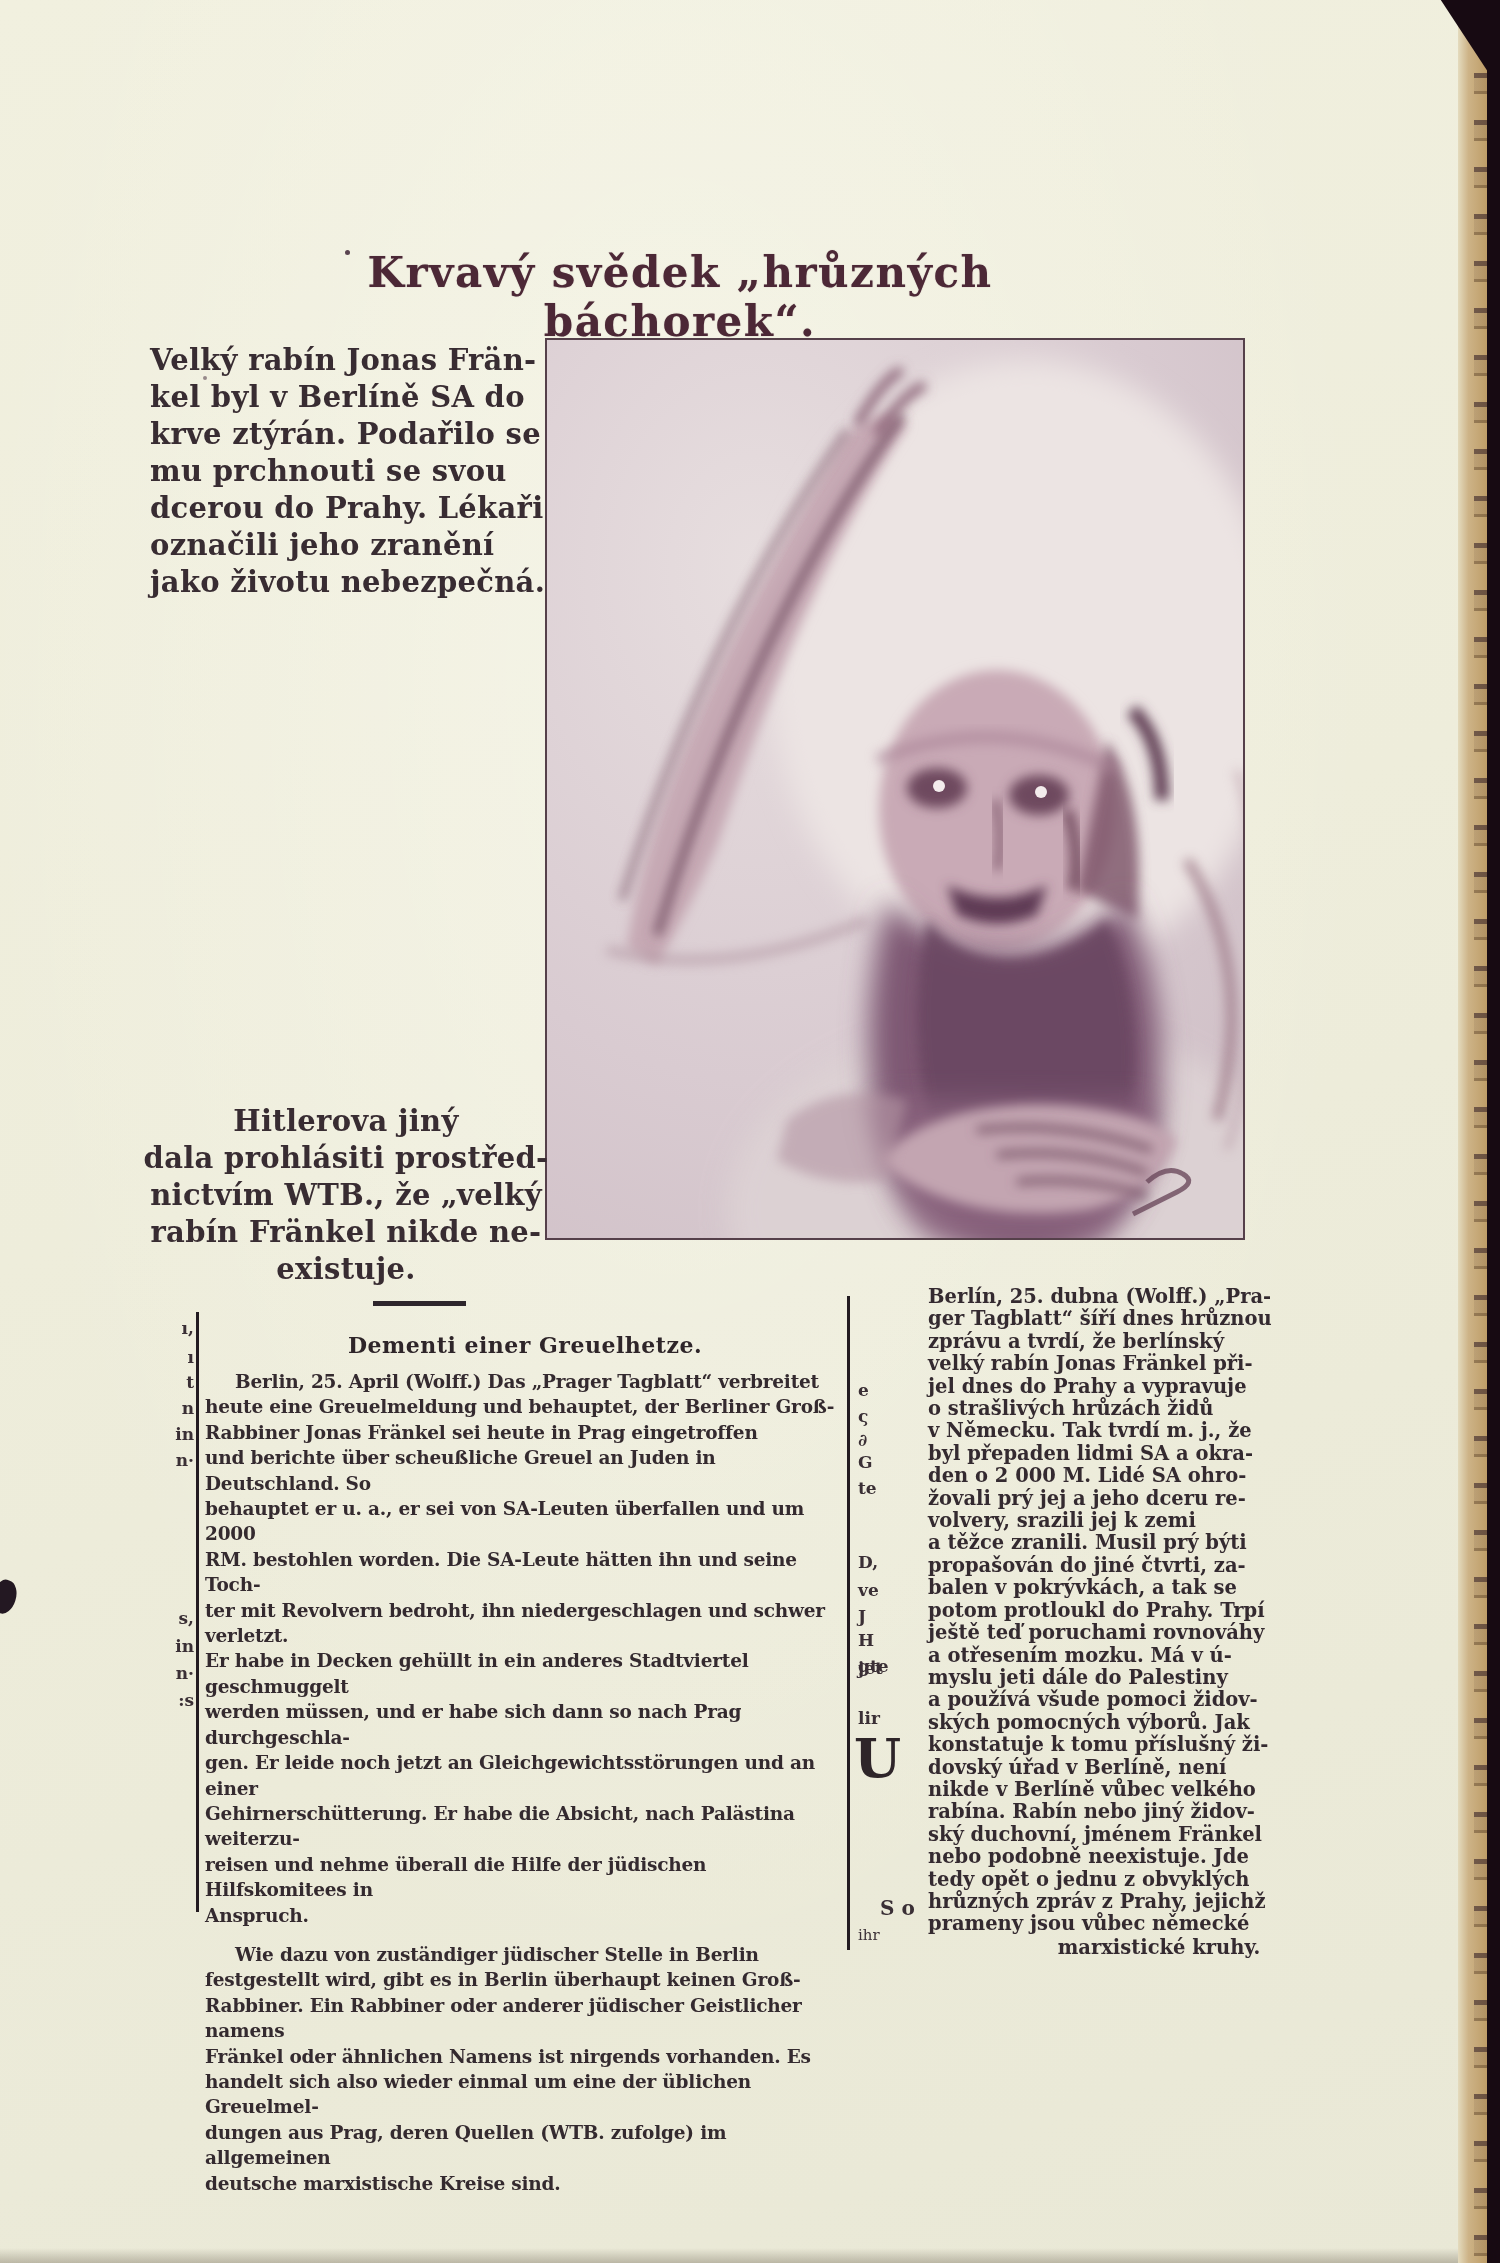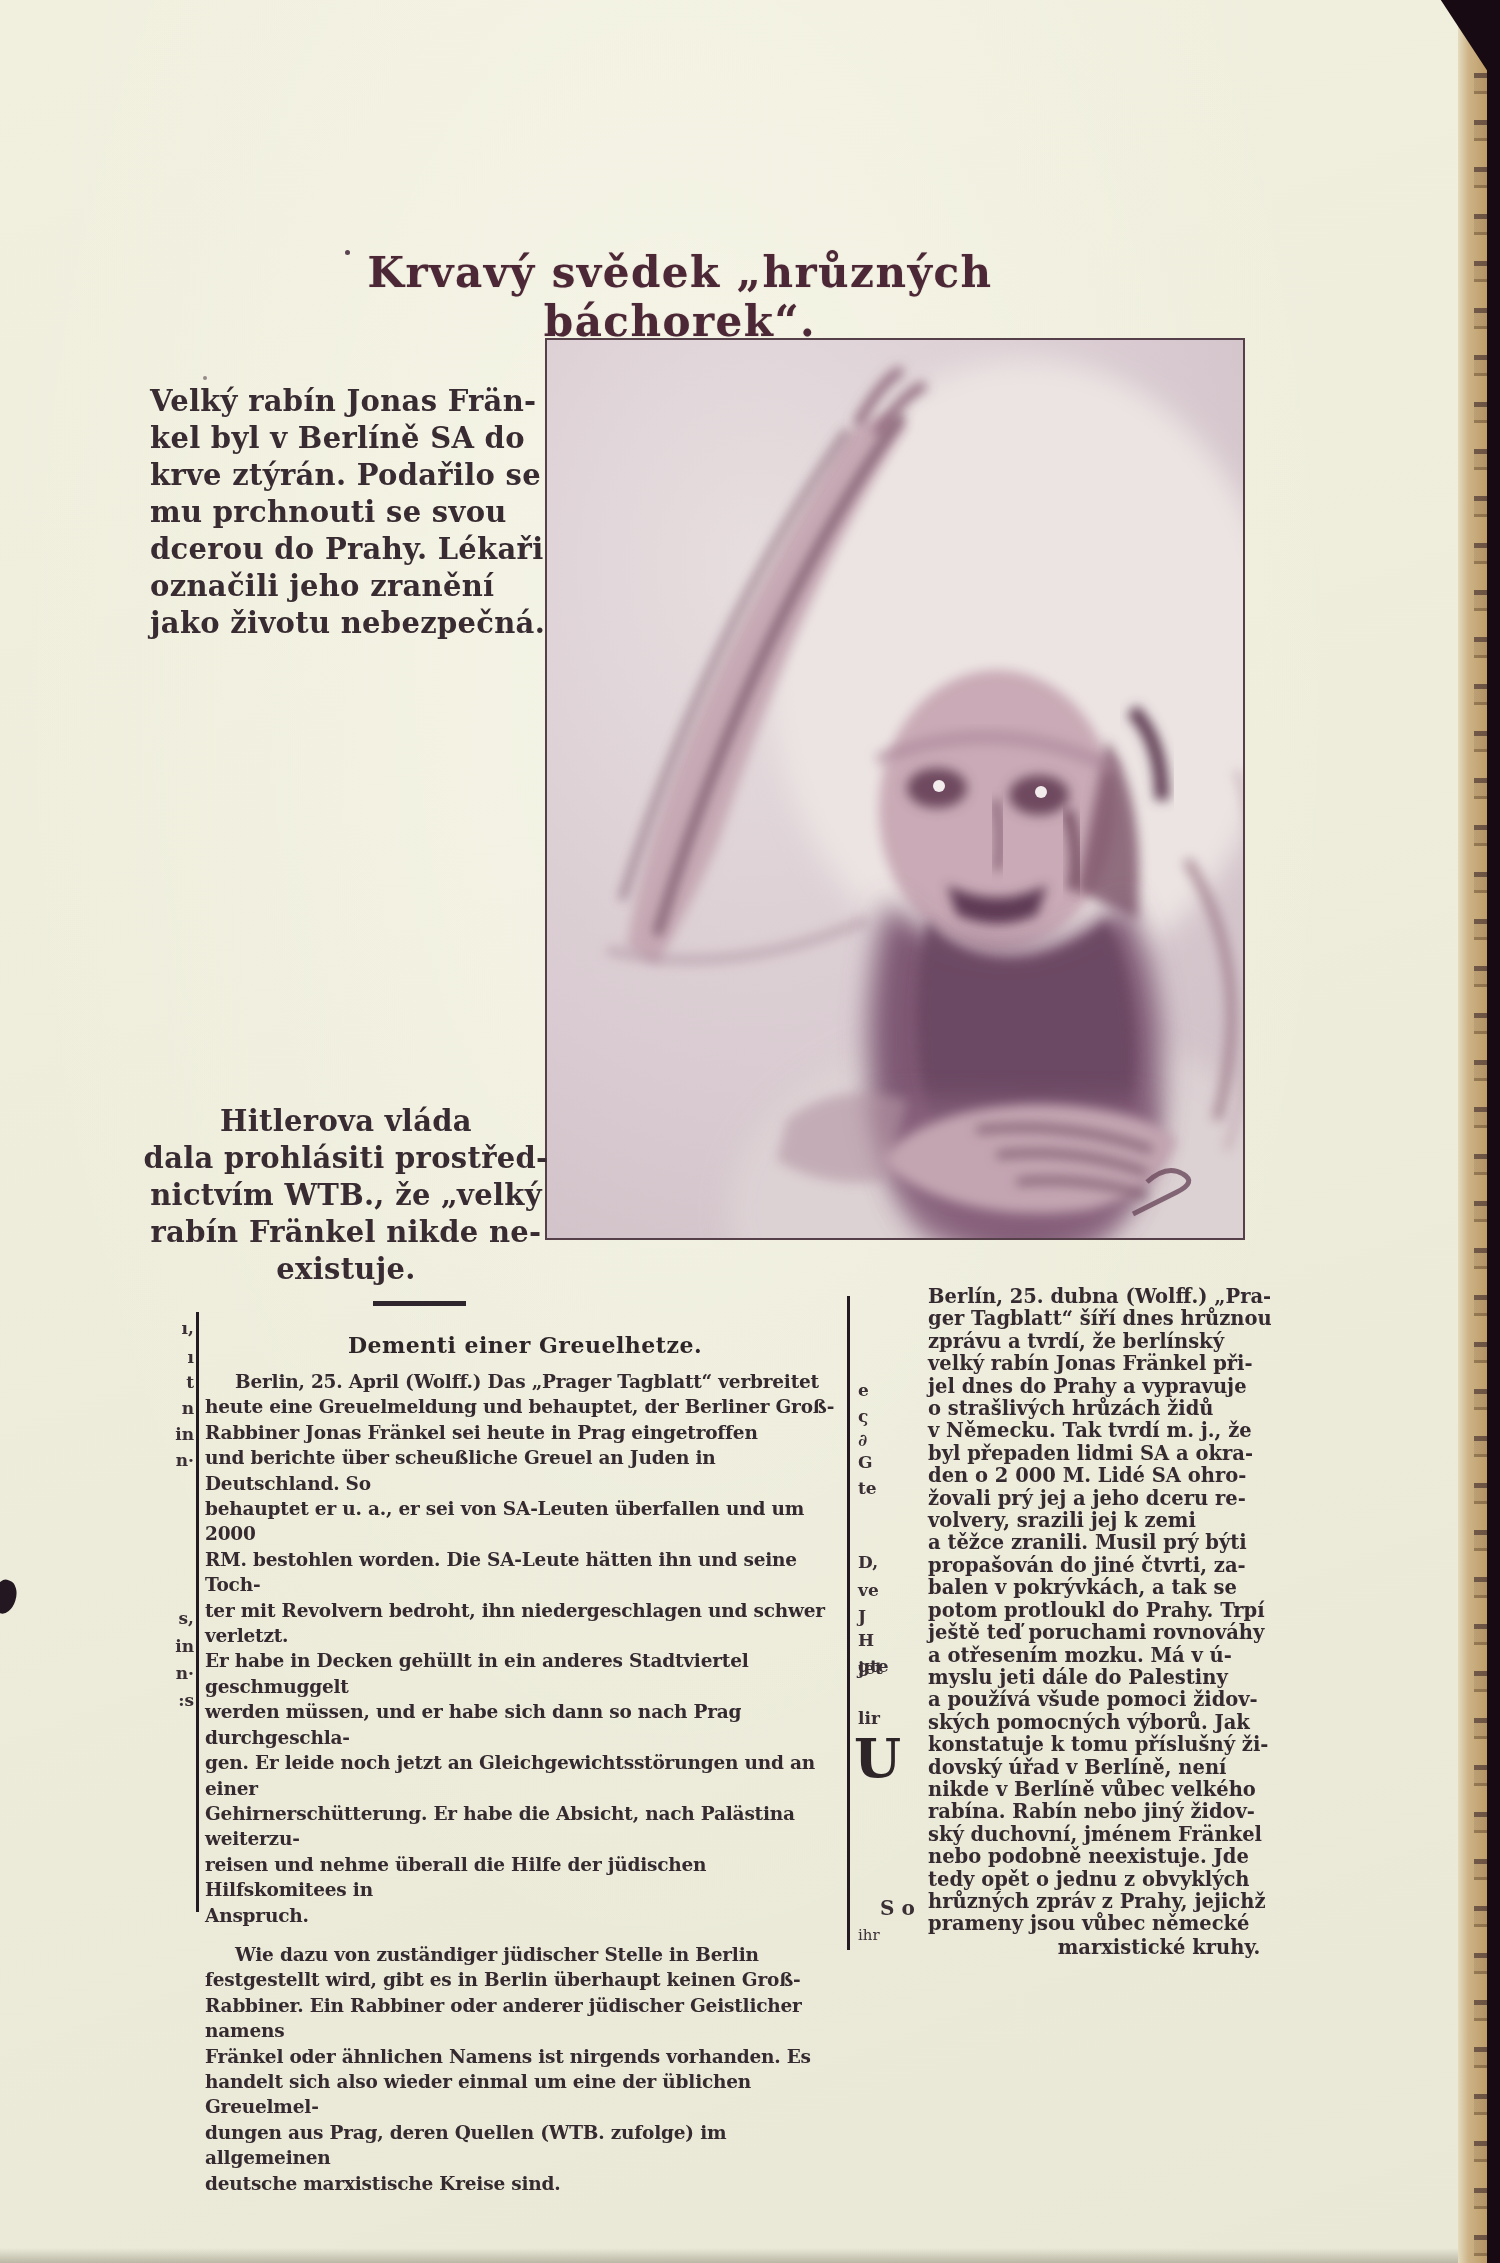--- a/index.html
+++ b/index.html
@@ -12,21 +12,21 @@
   }
   [data-name]{box-sizing:border-box;}
   .title{
     position:absolute;left:250px;top:248px;width:860px;
     text-align:center;font-size:42px;font-weight:bold;letter-spacing:1.5px;
     color:#4c2836;text-shadow:0 0 1px rgba(76,40,54,.4);
   }
   .caption-top{
     position:absolute;left:150px;top:342px;width:458px;
     font-size:29px;font-weight:bold;line-height:37px;color:#382c32;
-    white-space:pre-line;letter-spacing:.3px;margin-top:41px;
+    white-space:pre-line;letter-spacing:.3px;
   }
   .caption-bottom{
     position:absolute;left:128px;top:1103px;width:436px;text-align:center;
     font-size:29px;font-weight:bold;line-height:37px;color:#382c32;
     white-space:pre-line;letter-spacing:.3px;
   }
   .photo{
     position:absolute;left:545px;top:338px;width:700px;height:902px;
     border:2px solid #55404a;background:#d8ccd1;overflow:hidden;
   }
@@ -146,21 +146,21 @@
       <path d="M340 560 q-30 120 -10 230 q40 120 150 130 q110 -16 130 -130 q16 -120 -30 -230 q-60 50 -120 50 q-70 0 -120 -50 z" fill="#7e5873" filter="url(#soft)"></path>
       <path d="M380 580 q-20 100 0 190 q40 90 110 95 q80 -14 95 -100 q12 -100 -25 -185 q-50 40 -95 40 q-50 0 -85 -40 z" fill="#6b4662" filter="url(#soft2)" opacity="0.9"></path>
       <path d="M330 760 q10 120 60 142 l160 0 q50 -40 55 -140 z" fill="#8a647e" filter="url(#soft)" opacity="0.8"></path>
       <path d="M330 820 q60 -60 180 -55 q90 6 120 35 q-20 55 -90 70 q-130 16 -210 -50 z" fill="#c3a5b1" filter="url(#soft2)"></path>
       <path d="M430 790 q90 -10 175 20 M450 815 q80 -8 150 18 M470 842 q70 -6 130 14" stroke="#7e5a6d" stroke-width="7" fill="none" filter="url(#soft2)"></path>
       <path d="M240 780 q50 -40 120 -20 l-20 80 q-60 10 -110 -20 z" fill="#b394a3" filter="url(#soft2)" opacity="0.6"></path>
       <path d="M600 842 q20 -18 36 -8 q14 8 -6 18 q-24 12 -44 22" stroke="#6c4a5c" stroke-width="5" fill="none" opacity="0.8"></path>
     </svg>
   </div>
 
-  <div class="caption-bottom" data-name="photo-caption-bottom">Hitlerova vláda
+  <div class="caption-bottom" data-name="photo-caption-bottom">Hitlerova jiný
 dala prohlásiti prostřed-
 nictvím WTB., že „velký
 rabín Fränkel nikde ne-
 existuje.</div>
 
   <div class="divider" data-name="section-divider-rule"></div>
 
   <div class="rule rule-left" data-name="column-rule-left"></div>
   <div class="rule rule-right" data-name="column-rule-right"></div>
 

